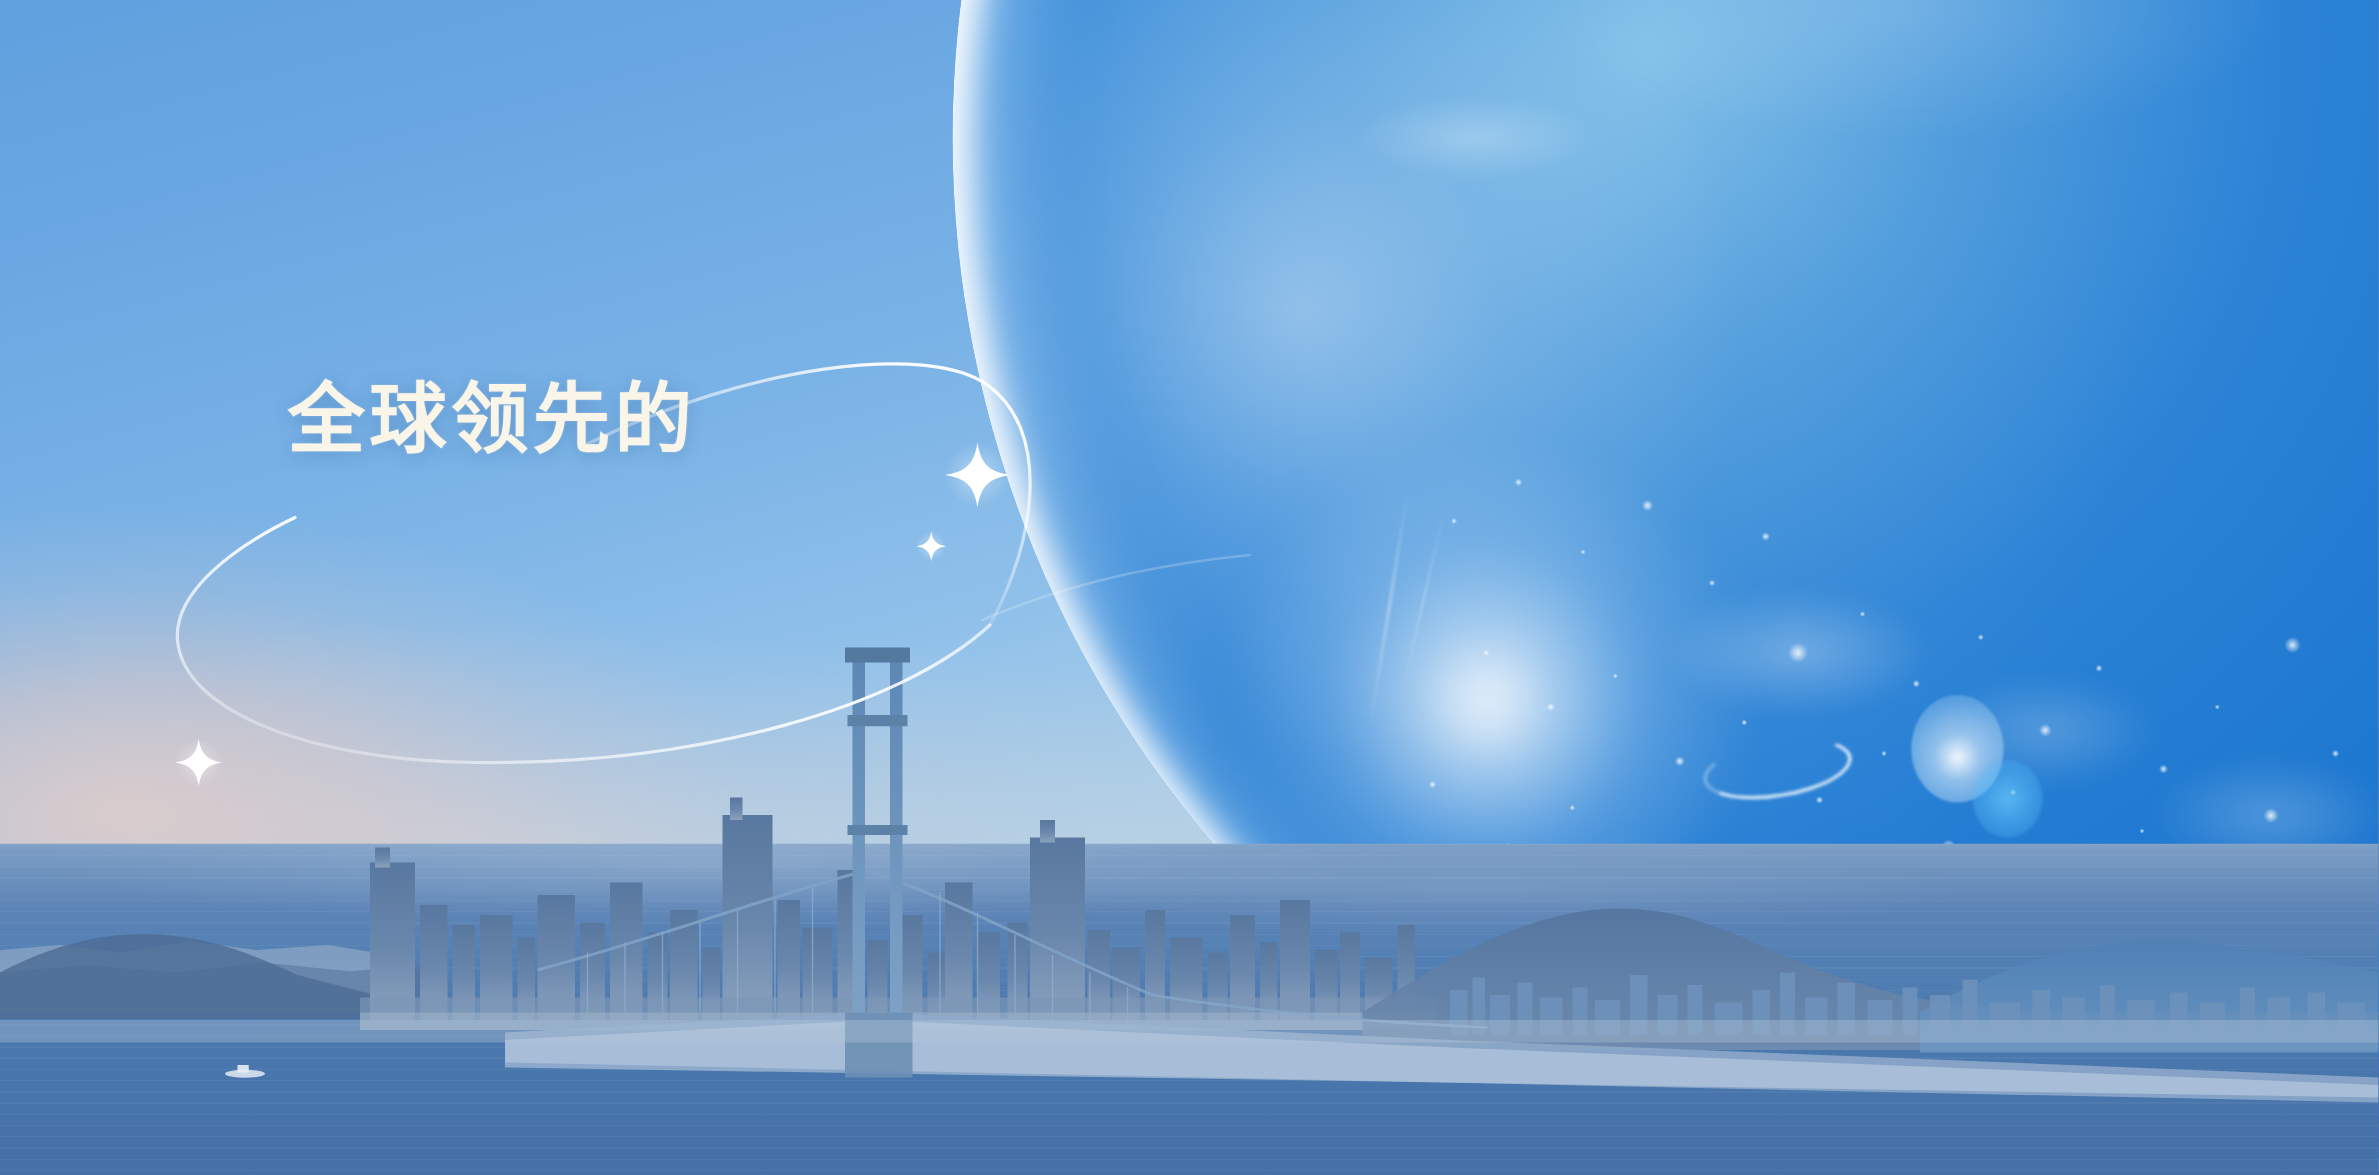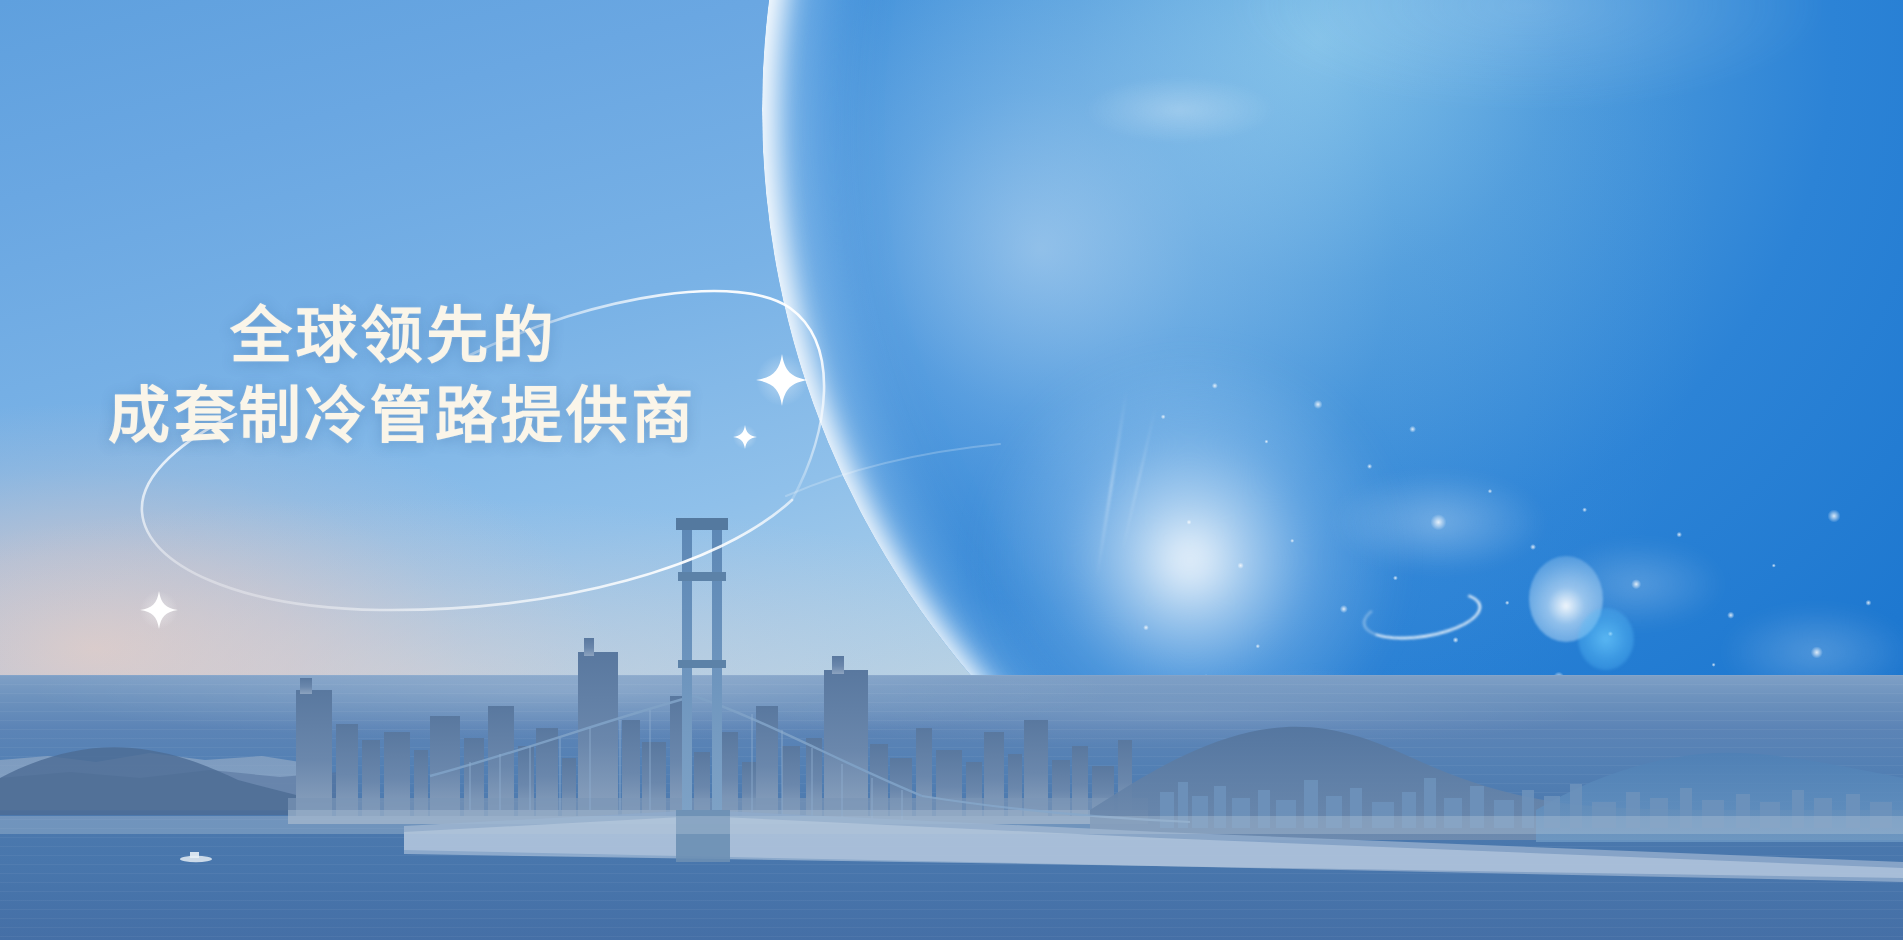--- a/index.html
+++ b/index.html
@@ -527,16 +527,15 @@
     </g>
 
     <g transform="translate(159,610)">
       <circle r="19" fill="url(#sparkGlow)"></circle>
       <path d="M0,-19 C1.9,-6.6 6.6,-1.9 19,0 C6.6,1.9 1.9,6.6 0,19 C-1.9,6.6 -6.6,1.9 -19,0 C-6.6,-1.9 -1.9,-6.6 0,-19 Z" fill="#ffffff"></path>
     </g>
   </svg>
 
   <div class="headline">
     <div class="hl-line hl-1">全球领先的</div>
-    <div class="hl-line hl-2">成套制冷管路提供商</div>
   </div>
 
 </div>
 
 </body></html>

